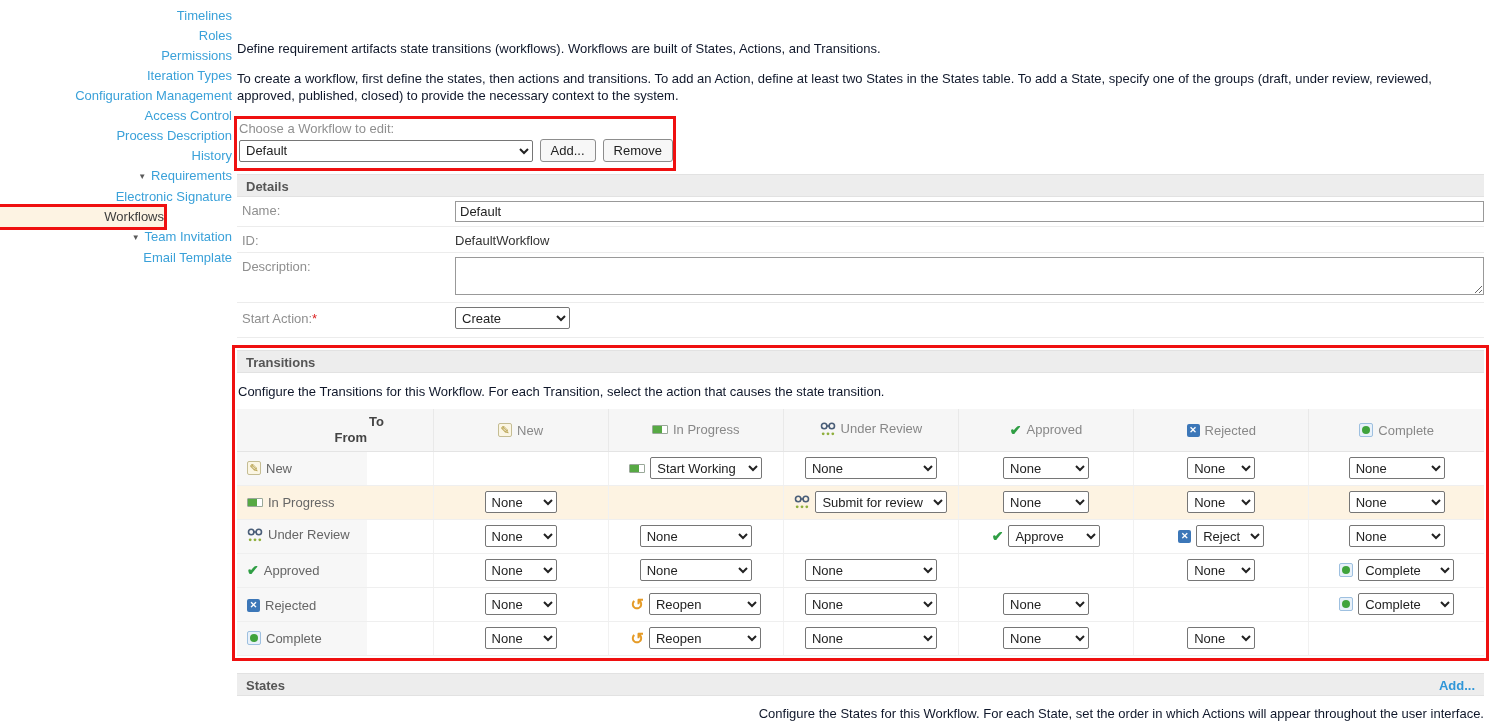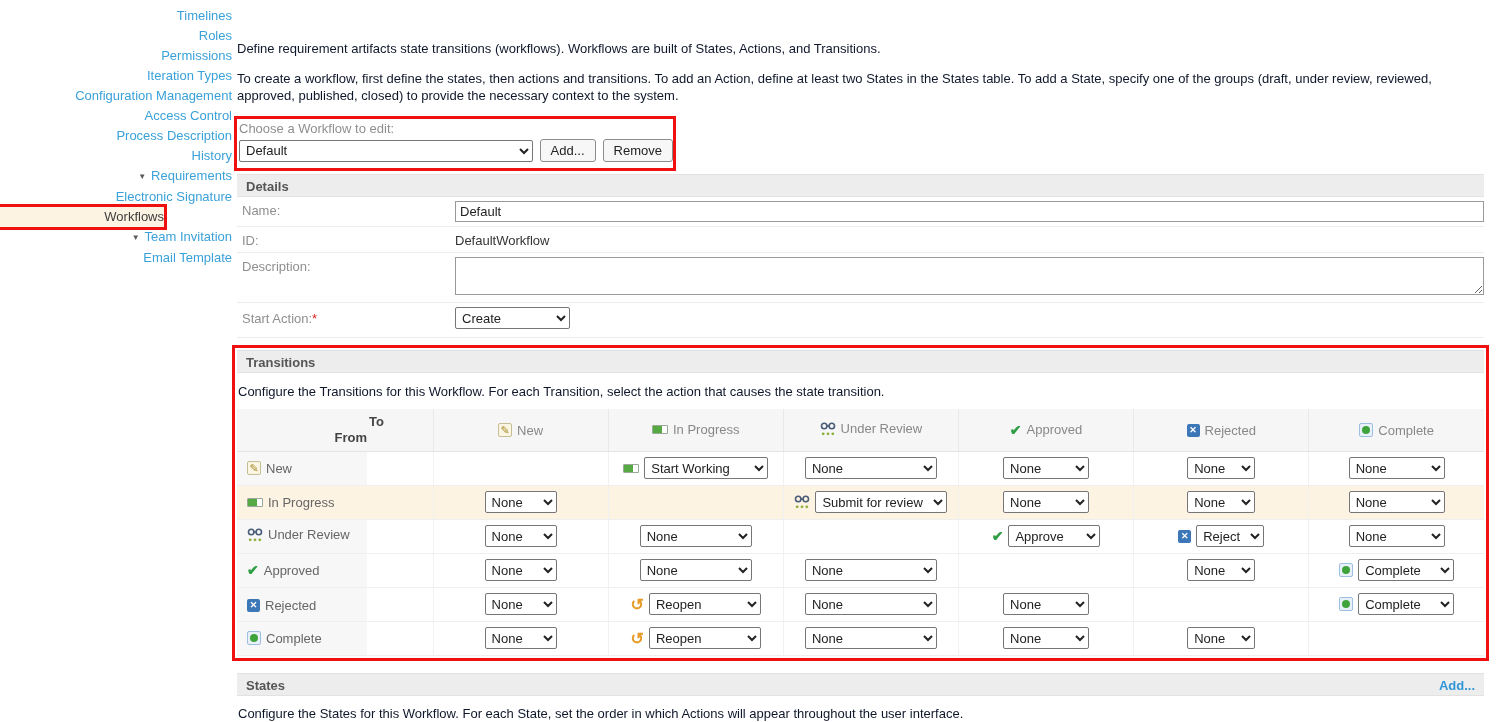--- a/index.html
+++ b/index.html
@@ -93,21 +93,21 @@
   .ic-review { width:16px; height:14px; }
   .ic-check { color:#2f9e44; font-weight:bold; font-size:14px; }
   .ic-reject { width:13px; height:13px; background:#3c77b8; border-radius:2px; color:#fff; font-size:9px; font-weight:bold; line-height:13px; }
   .ic-complete { width:14px; height:14px; border:1px solid #9ec0e0; background:#e8f1fa; border-radius:2px; }
   .ic-dot { width:8px; height:8px; border-radius:50%; background:#3fa33c; display:block; }
   .ic-reopen { color:#e59b27; font-weight:bold; font-size:16px; line-height:13px; }
 
   
   #states-bar { margin-top:17px; }
   #states-add { color:#2f96d8; font-weight:bold; cursor:pointer; }
-  #states-desc { margin:9px 0 8px 1px; }
+  #states-desc { margin:9px 0 8px 1px;text-align:right; }
 </style>
 </head>
 <body>
 
 <div id="sidebar">
     <div class="side-item"><span>Timelines</span></div>
     <div class="side-item"><span>Roles</span></div>
     <div class="side-item"><span>Permissions</span></div>
     <div class="side-item"><span>Iteration Types</span></div>
     <div class="side-item"><span>Configuration Management</span></div>
@@ -230,21 +230,21 @@
             </tr>
             <tr>
               <td class="from-cell"><span class="cellwrap">
                   <span class="ic ic-new">✎</span>
                   <span>New</span>
                 </span></td>
               <td></td>
               <td class="state-cell"></td>
               <td class="state-cell"><span class="cellwrap">
                   <span class="ic ic-progress"></span>
-                  <select style="width:124px"><option>Start Working</option></select>
+                  <select style="width:112px"><option>Start Working</option></select>
                 </span></td>
               <td class="state-cell"><span class="cellwrap">
                   <select style="width:132px"><option>None</option></select>
                 </span></td>
               <td class="state-cell"><span class="cellwrap">
                   <select style="width:86px"><option>None</option></select>
                 </span></td>
               <td class="state-cell"><span class="cellwrap">
                   <select style="width:68px"><option>None</option></select>
                 </span></td>

